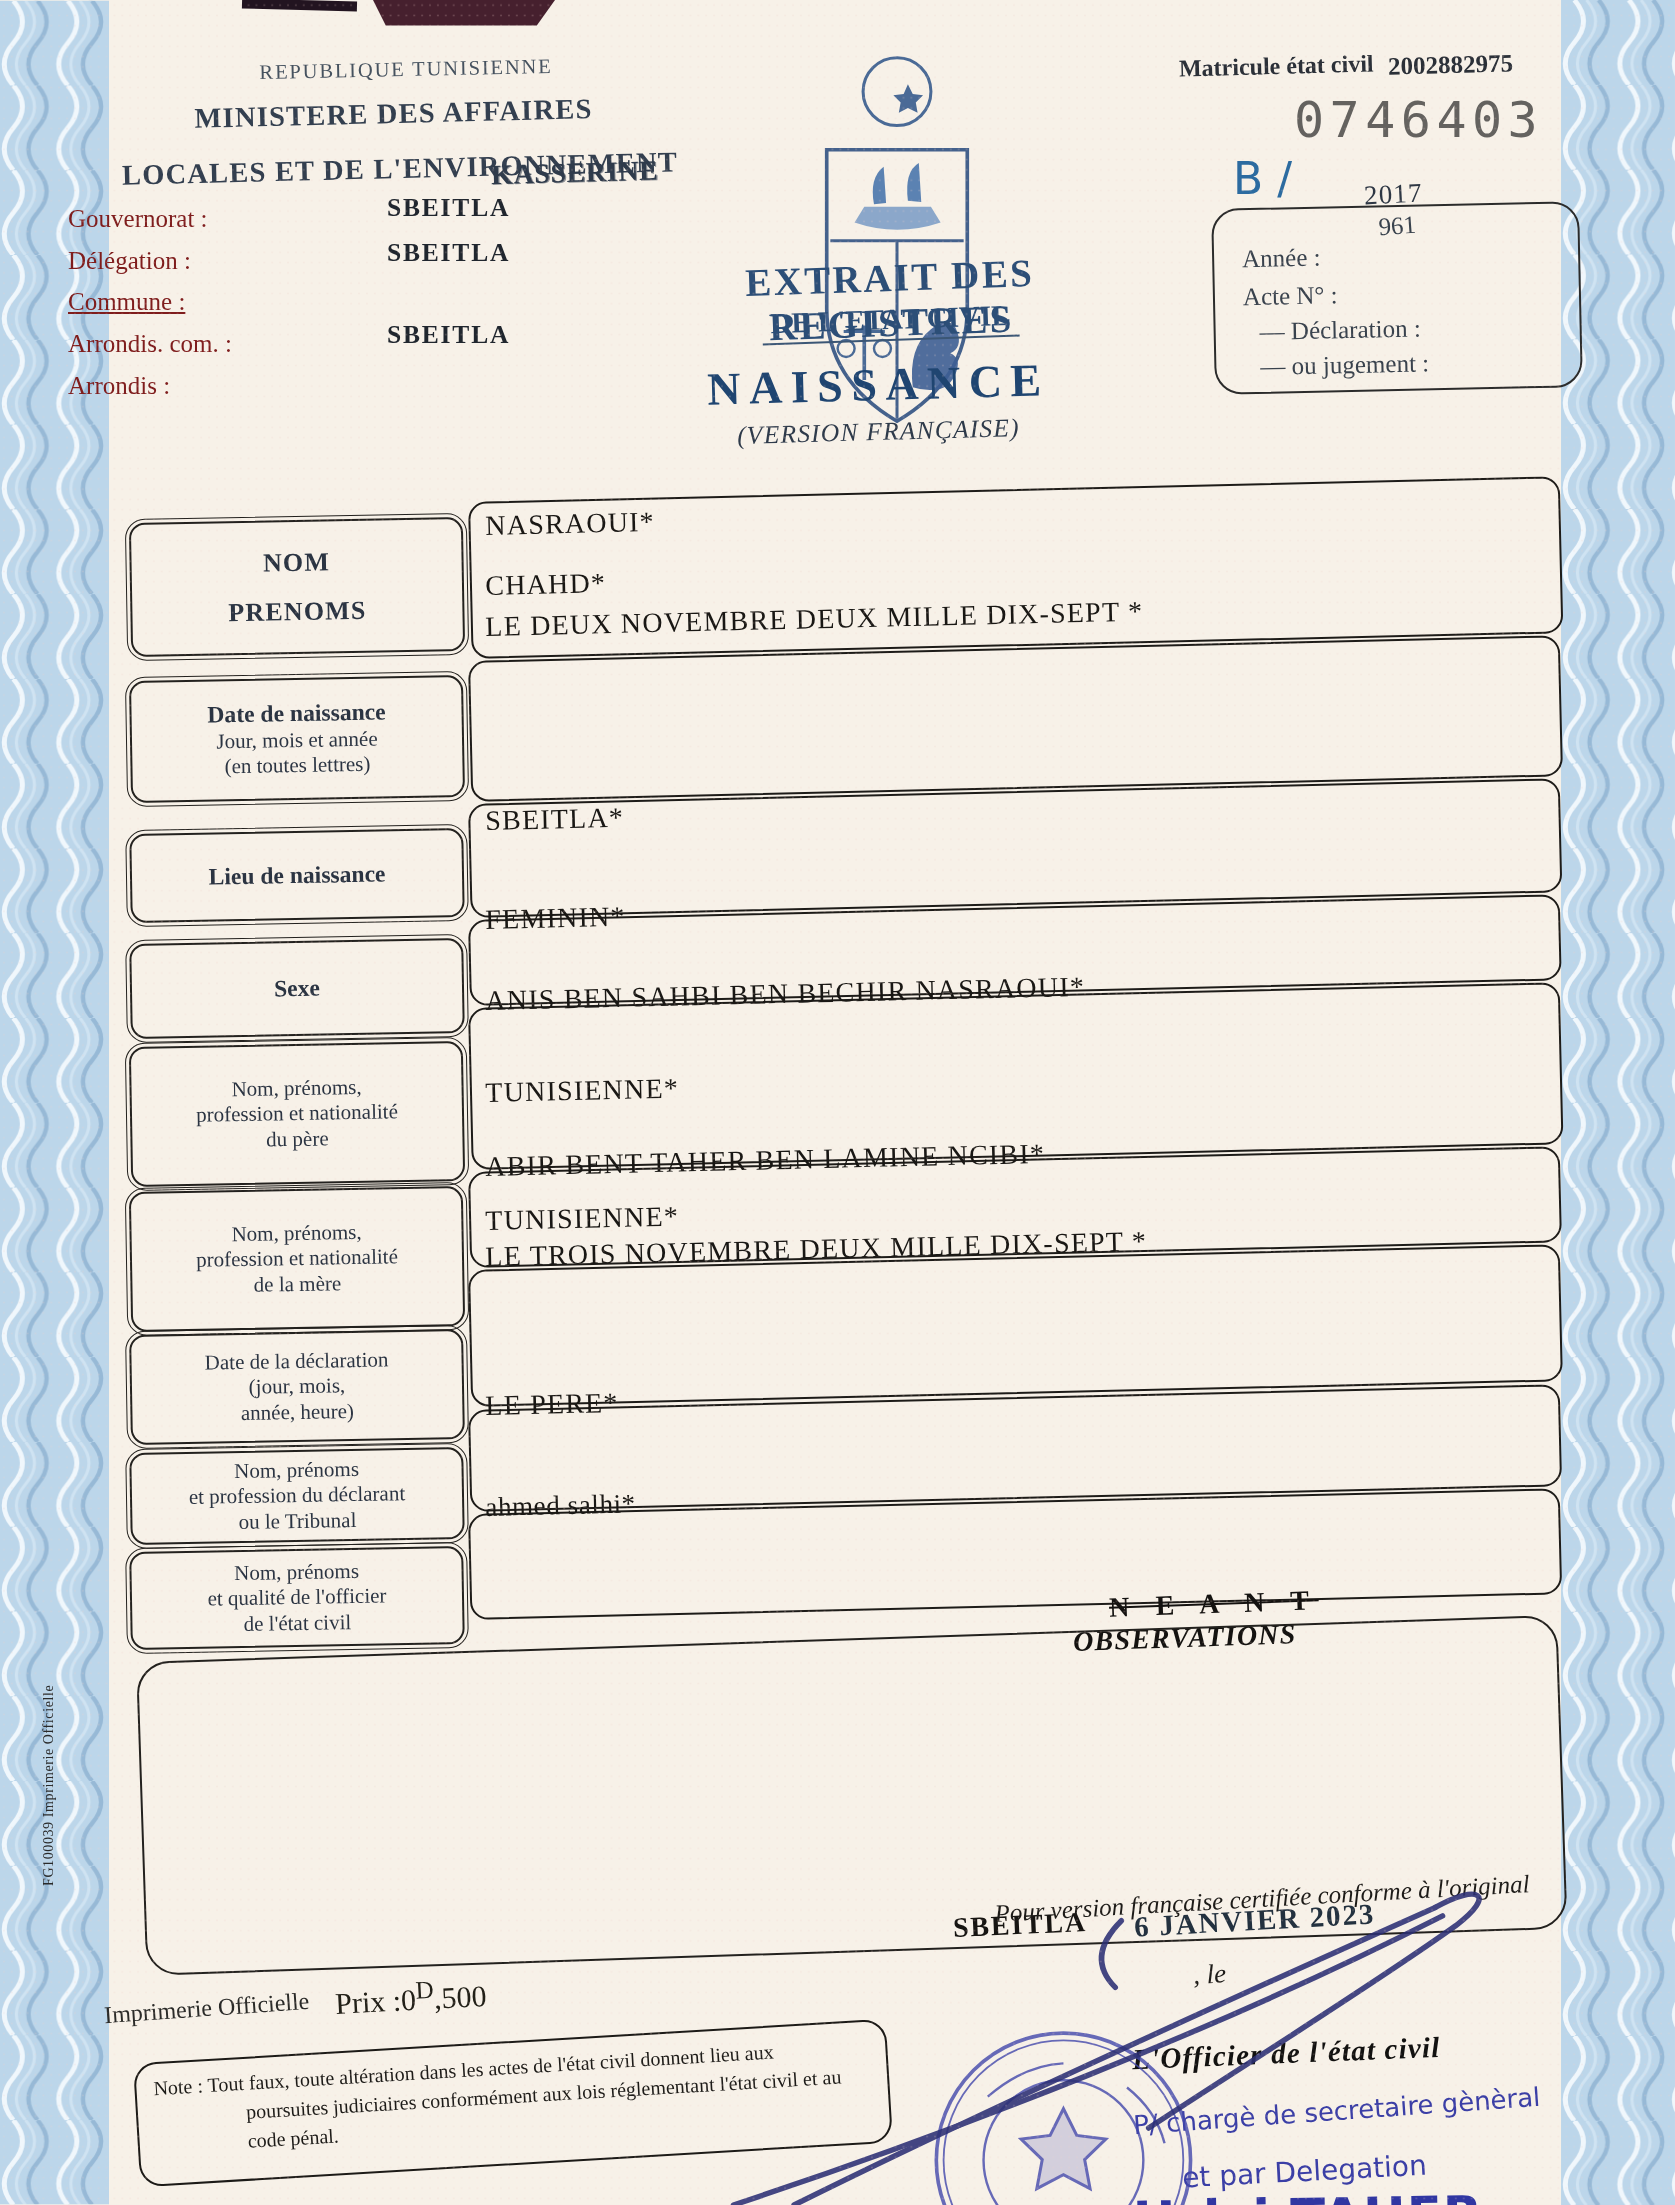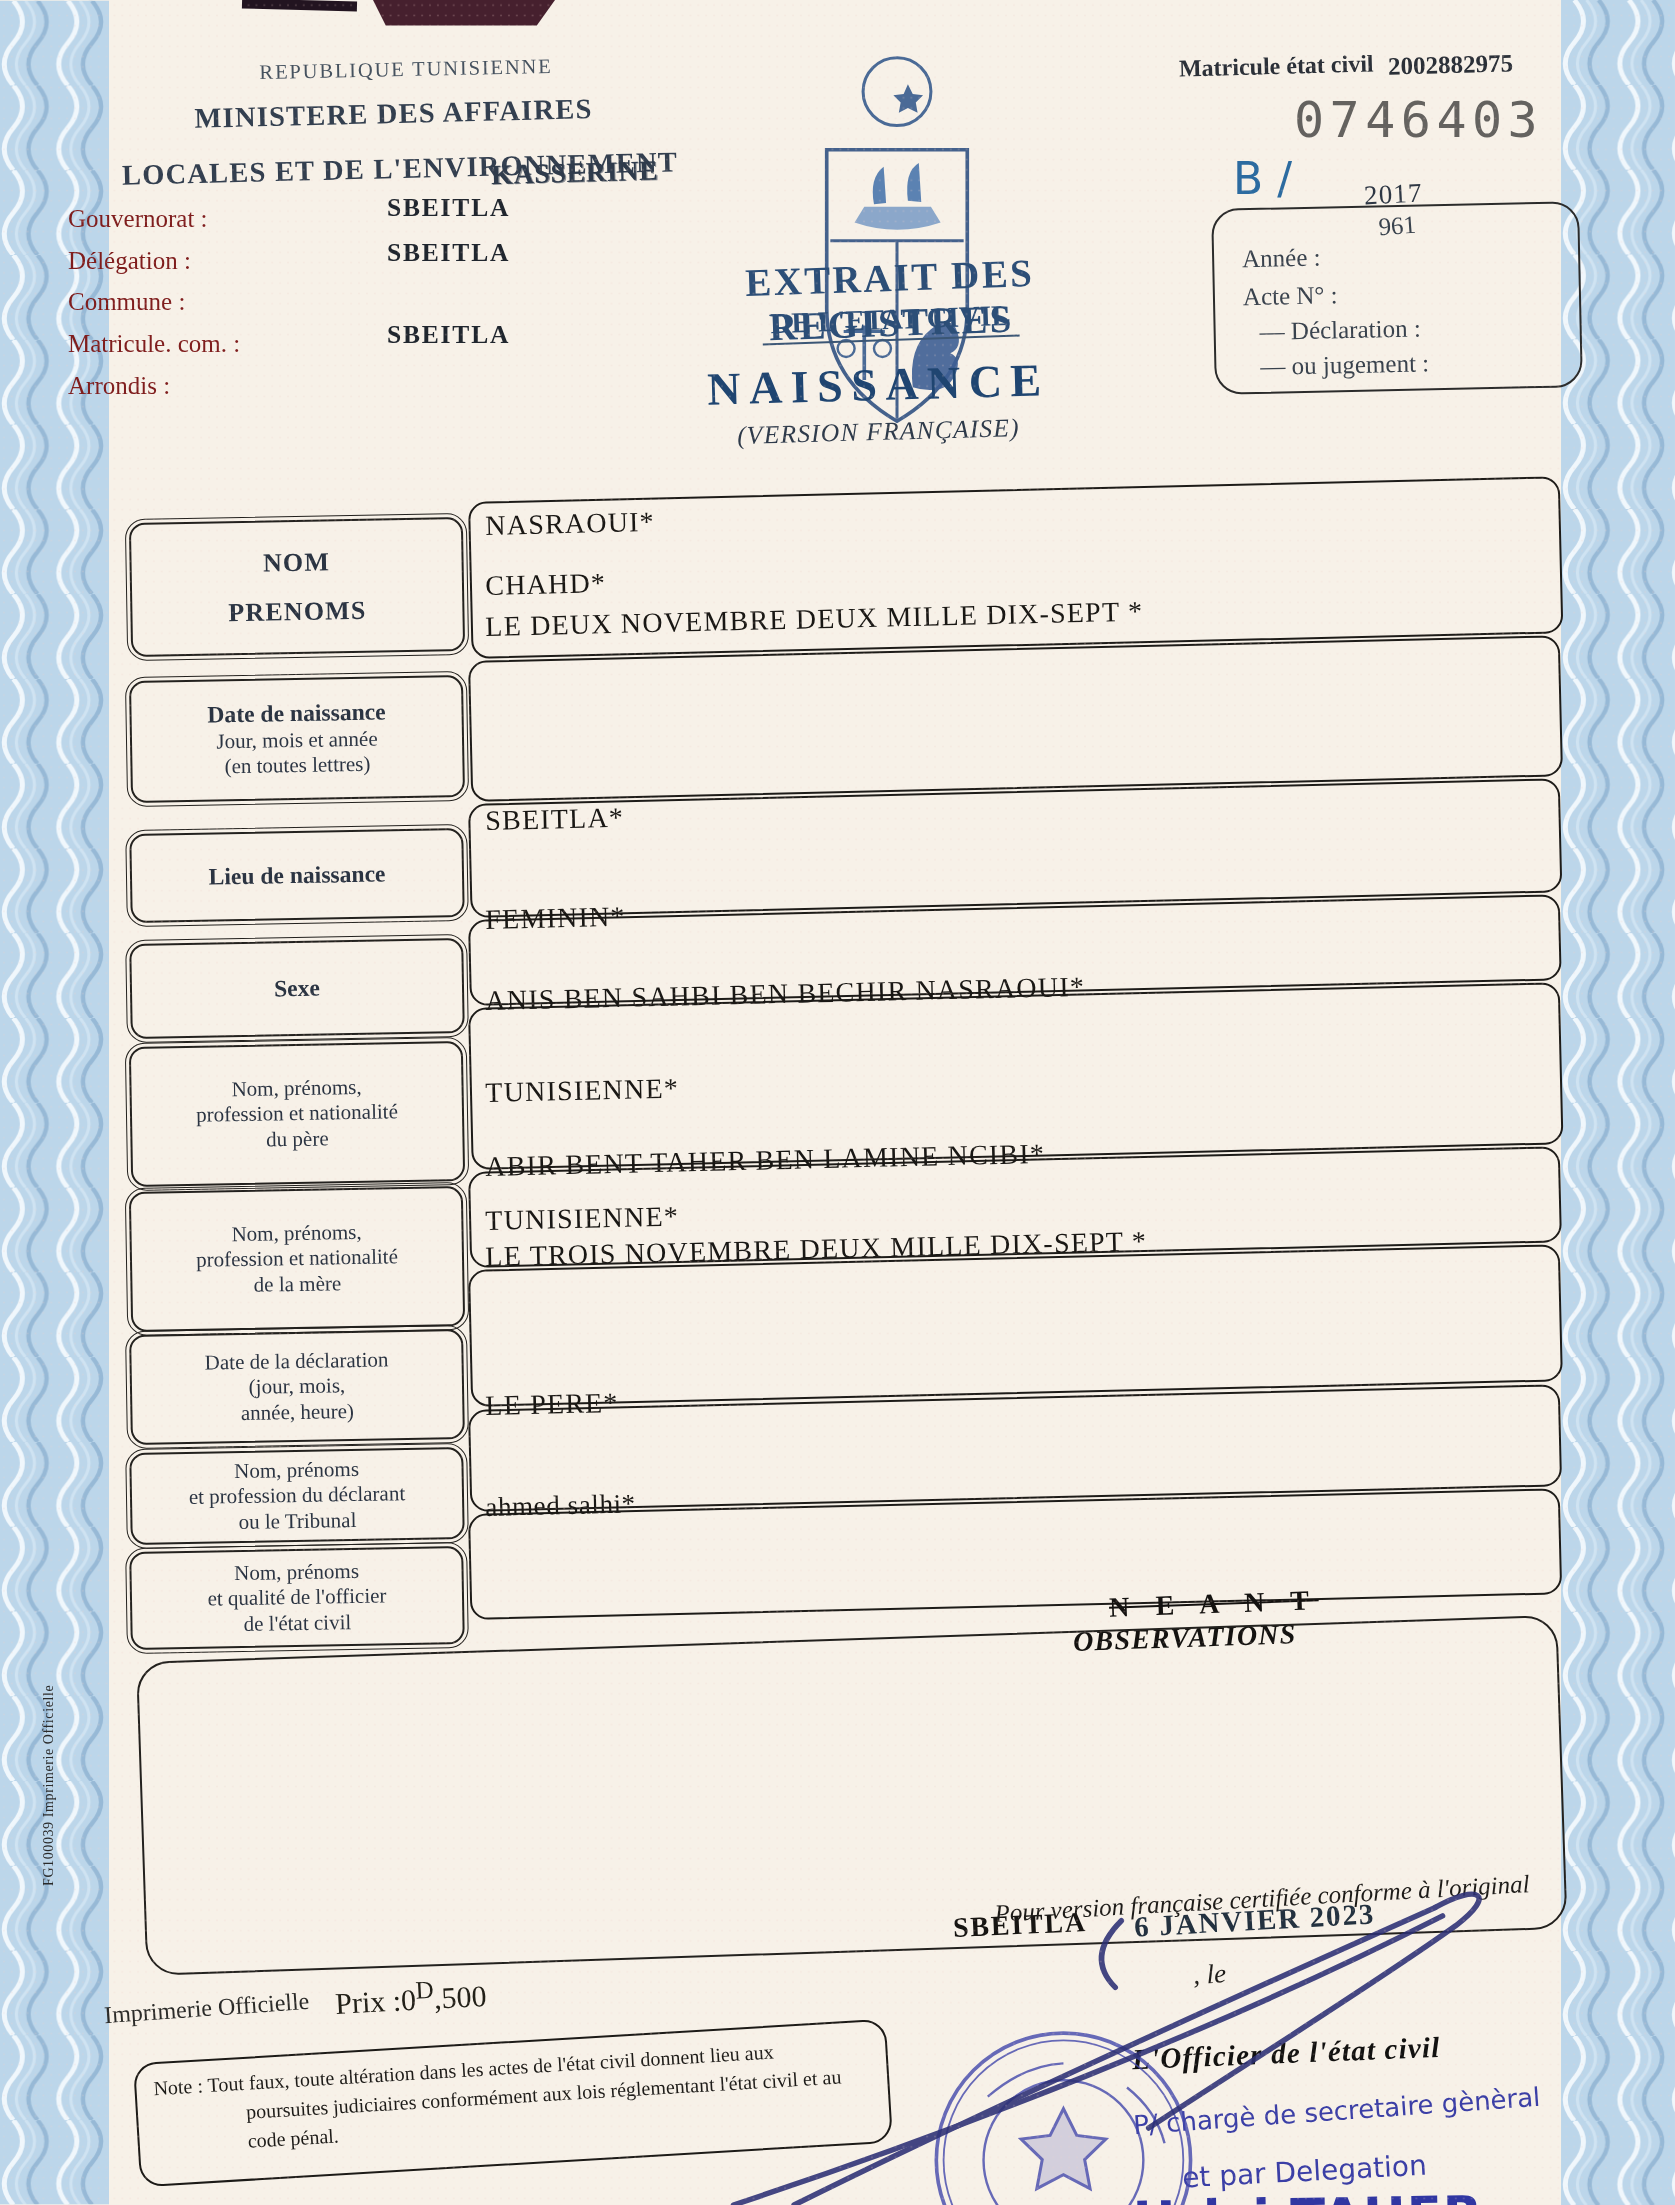--- a/index.html
+++ b/index.html
@@ -109,22 +109,22 @@
 
   <div class="abs ctr t-republique">REPUBLIQUE TUNISIENNE</div>
   <div class="abs ctr t-ministere">MINISTERE DES AFFAIRES</div>
   <div class="abs ctr t-locales">LOCALES ET DE L'ENVIRONNEMENT</div>
   <div class="abs t-kasserine">KASSERINE</div>
 
   <div class="abs locfield" style="left:68px;top:205px;">Gouvernorat :</div>
   <div class="abs locval" style="left:387px;top:193px;">SBEITLA</div>
   <div class="abs locfield" style="left:68px;top:247px;">Délégation :</div>
   <div class="abs locval" style="left:387px;top:238px;">SBEITLA</div>
-  <div class="abs locfield" style="left:68px;top:288px;">Commune :</div>
-  <div class="abs locfield" style="left:68px;top:330px;">Matricule. com. :</div>
+  <div class="abs locfield" style="left:68px;top:288px;text-decoration:underline;">Commune :</div>
+  <div class="abs locfield" style="left:68px;top:330px;">Arrondis. com. :</div>
   <div class="abs locval" style="left:387px;top:320px;">SBEITLA</div>
   <div class="abs locfield" style="left:68px;top:372px;">Arrondis :</div>
 
   <svg class="abs" style="left:806px;top:48px;" width="182" height="412" viewBox="0 0 300 680">
     <circle cx="150" cy="72" r="56" fill="none" stroke="#4a6a96" stroke-width="5"></circle>
     <path d="M150 30 a42 42 0 1 0 0 84 a33 33 0 1 1 0 -84" fill="#4a6a96" opacity="0.85"></path>
     <path d="M168 60 l8 16 17 2 -12 12 3 17 -16 -8 -15 8 3 -17 -12 -12 17 -2 z" fill="#4a6a96"></path>
     <path d="M34 168 L266 168 L266 430 Q266 548 150 616 Q34 548 34 430 Z" fill="none" stroke="#44618c" stroke-width="6"></path>
     <line x1="40" y1="318" x2="260" y2="318" stroke="#44618c" stroke-width="5"></line>
     <line x1="150" y1="318" x2="150" y2="612" stroke="#44618c" stroke-width="5"></line>

